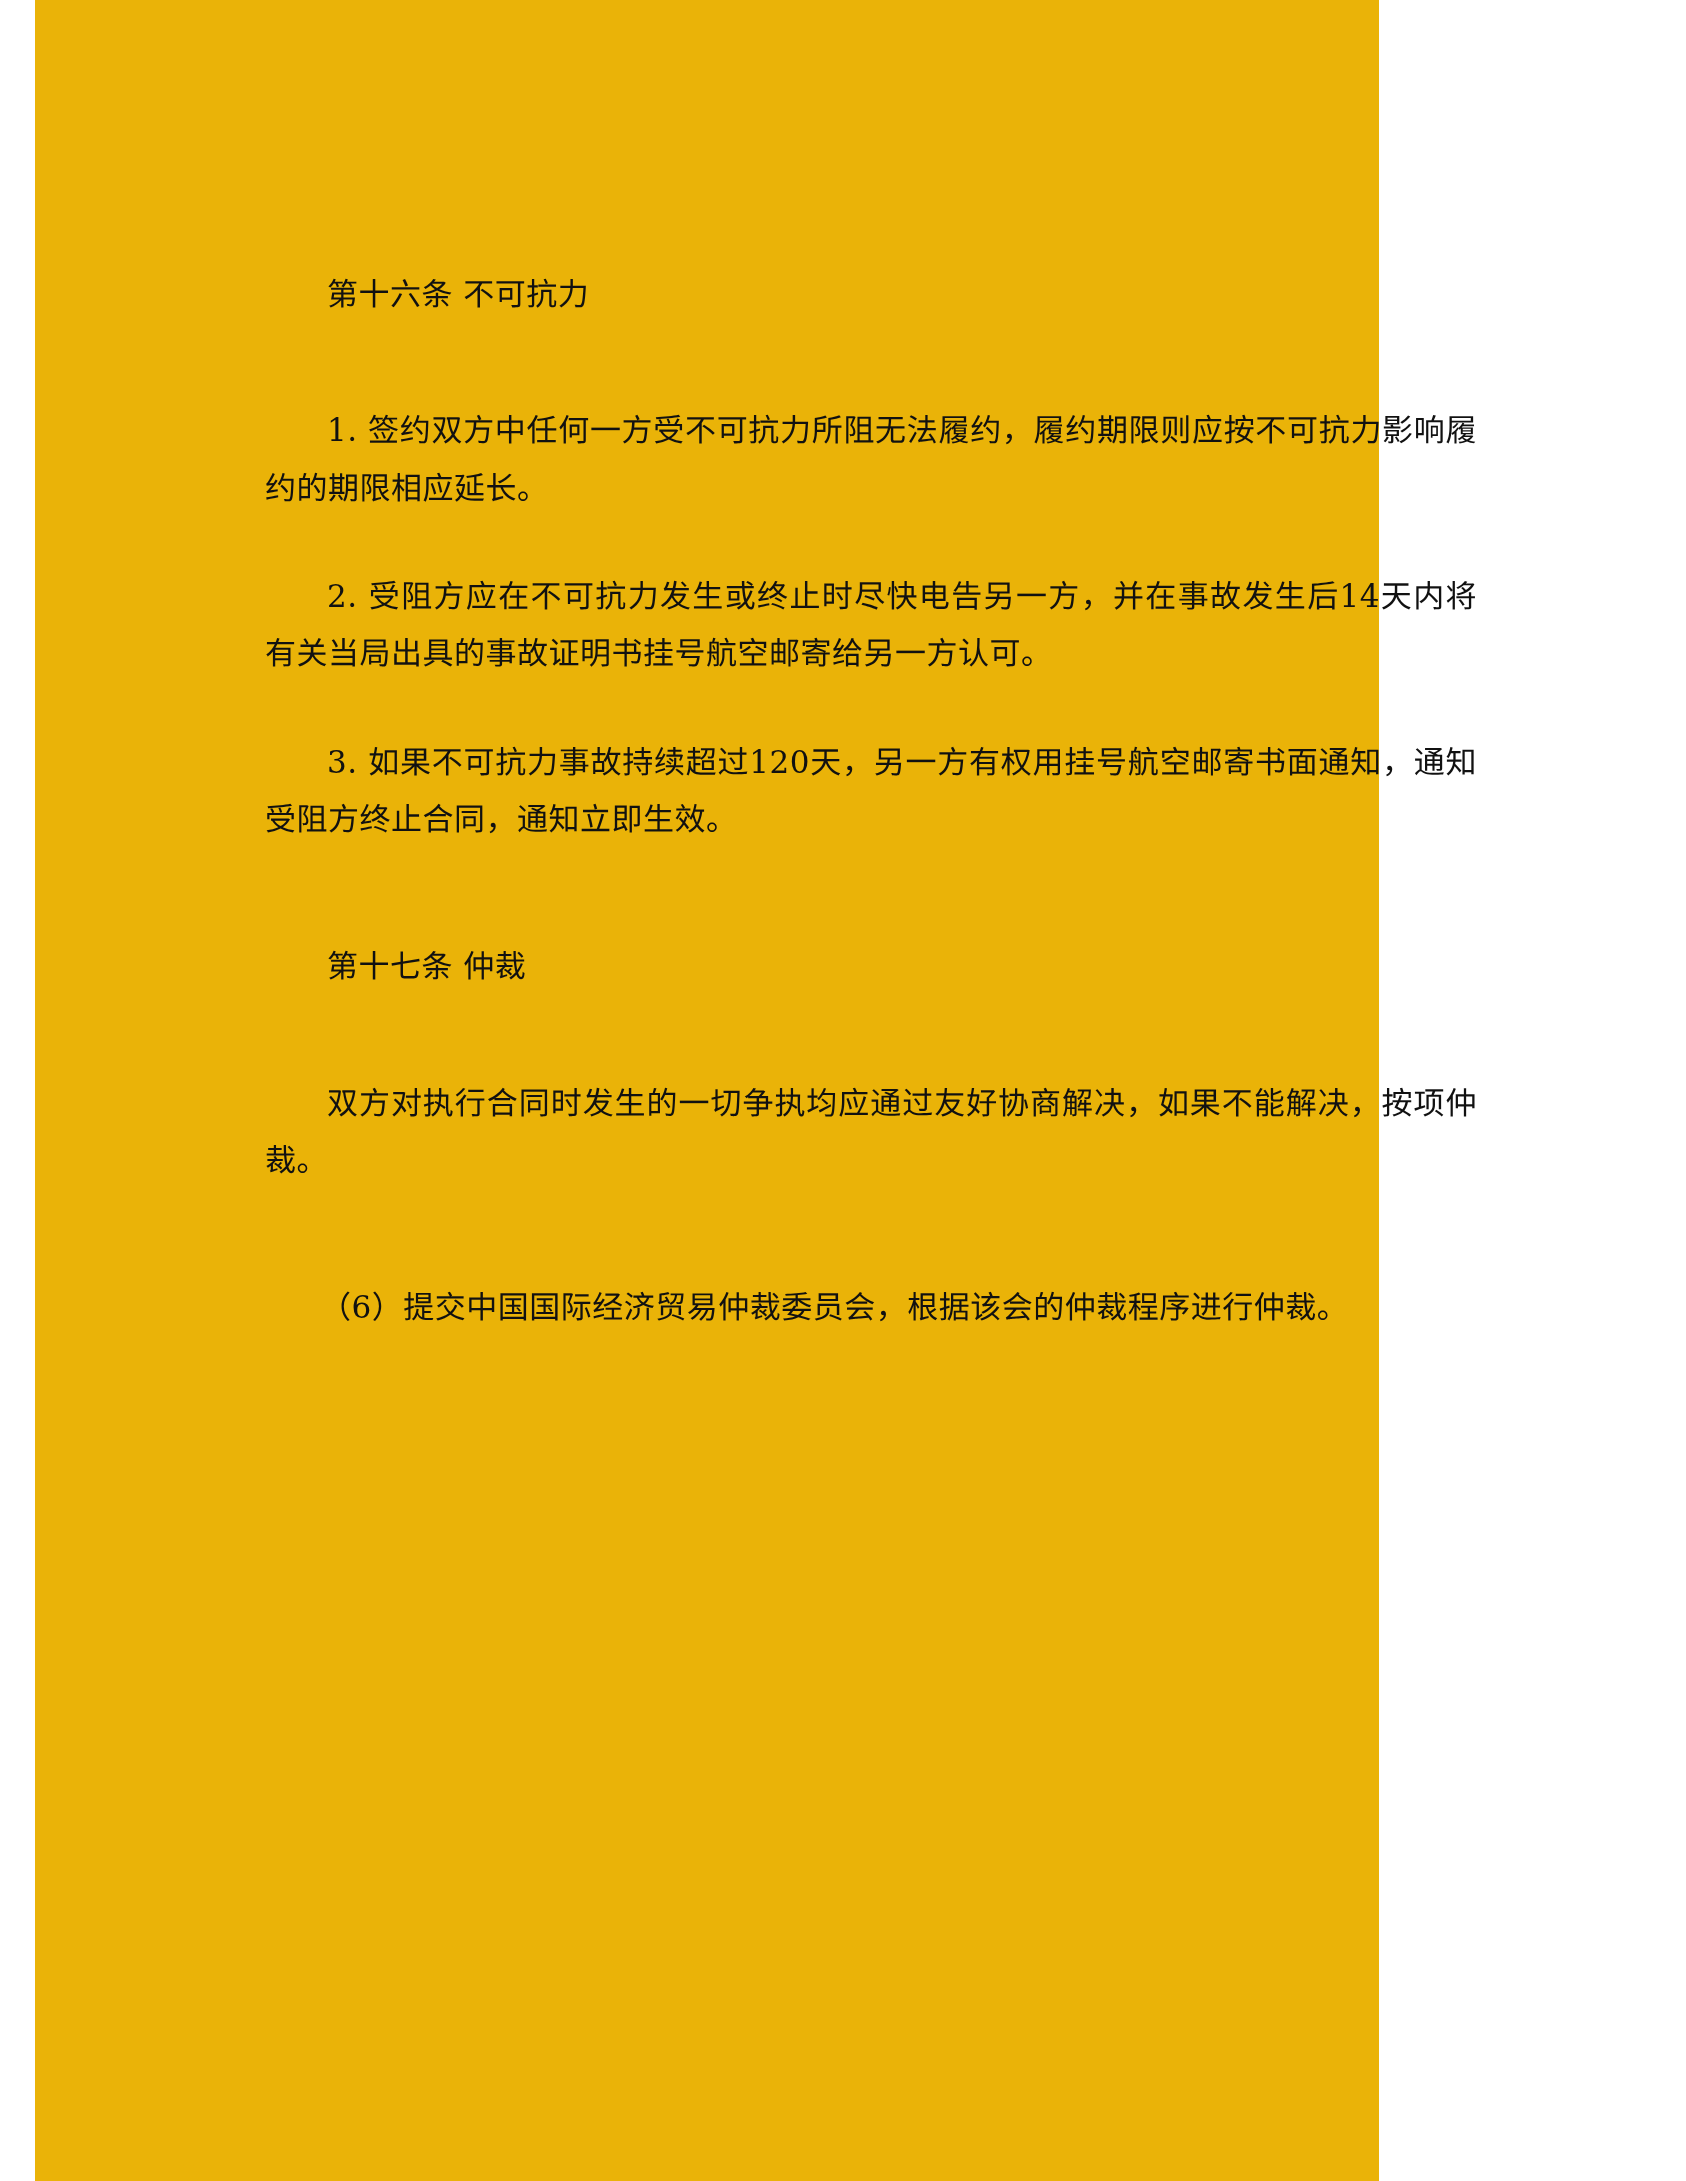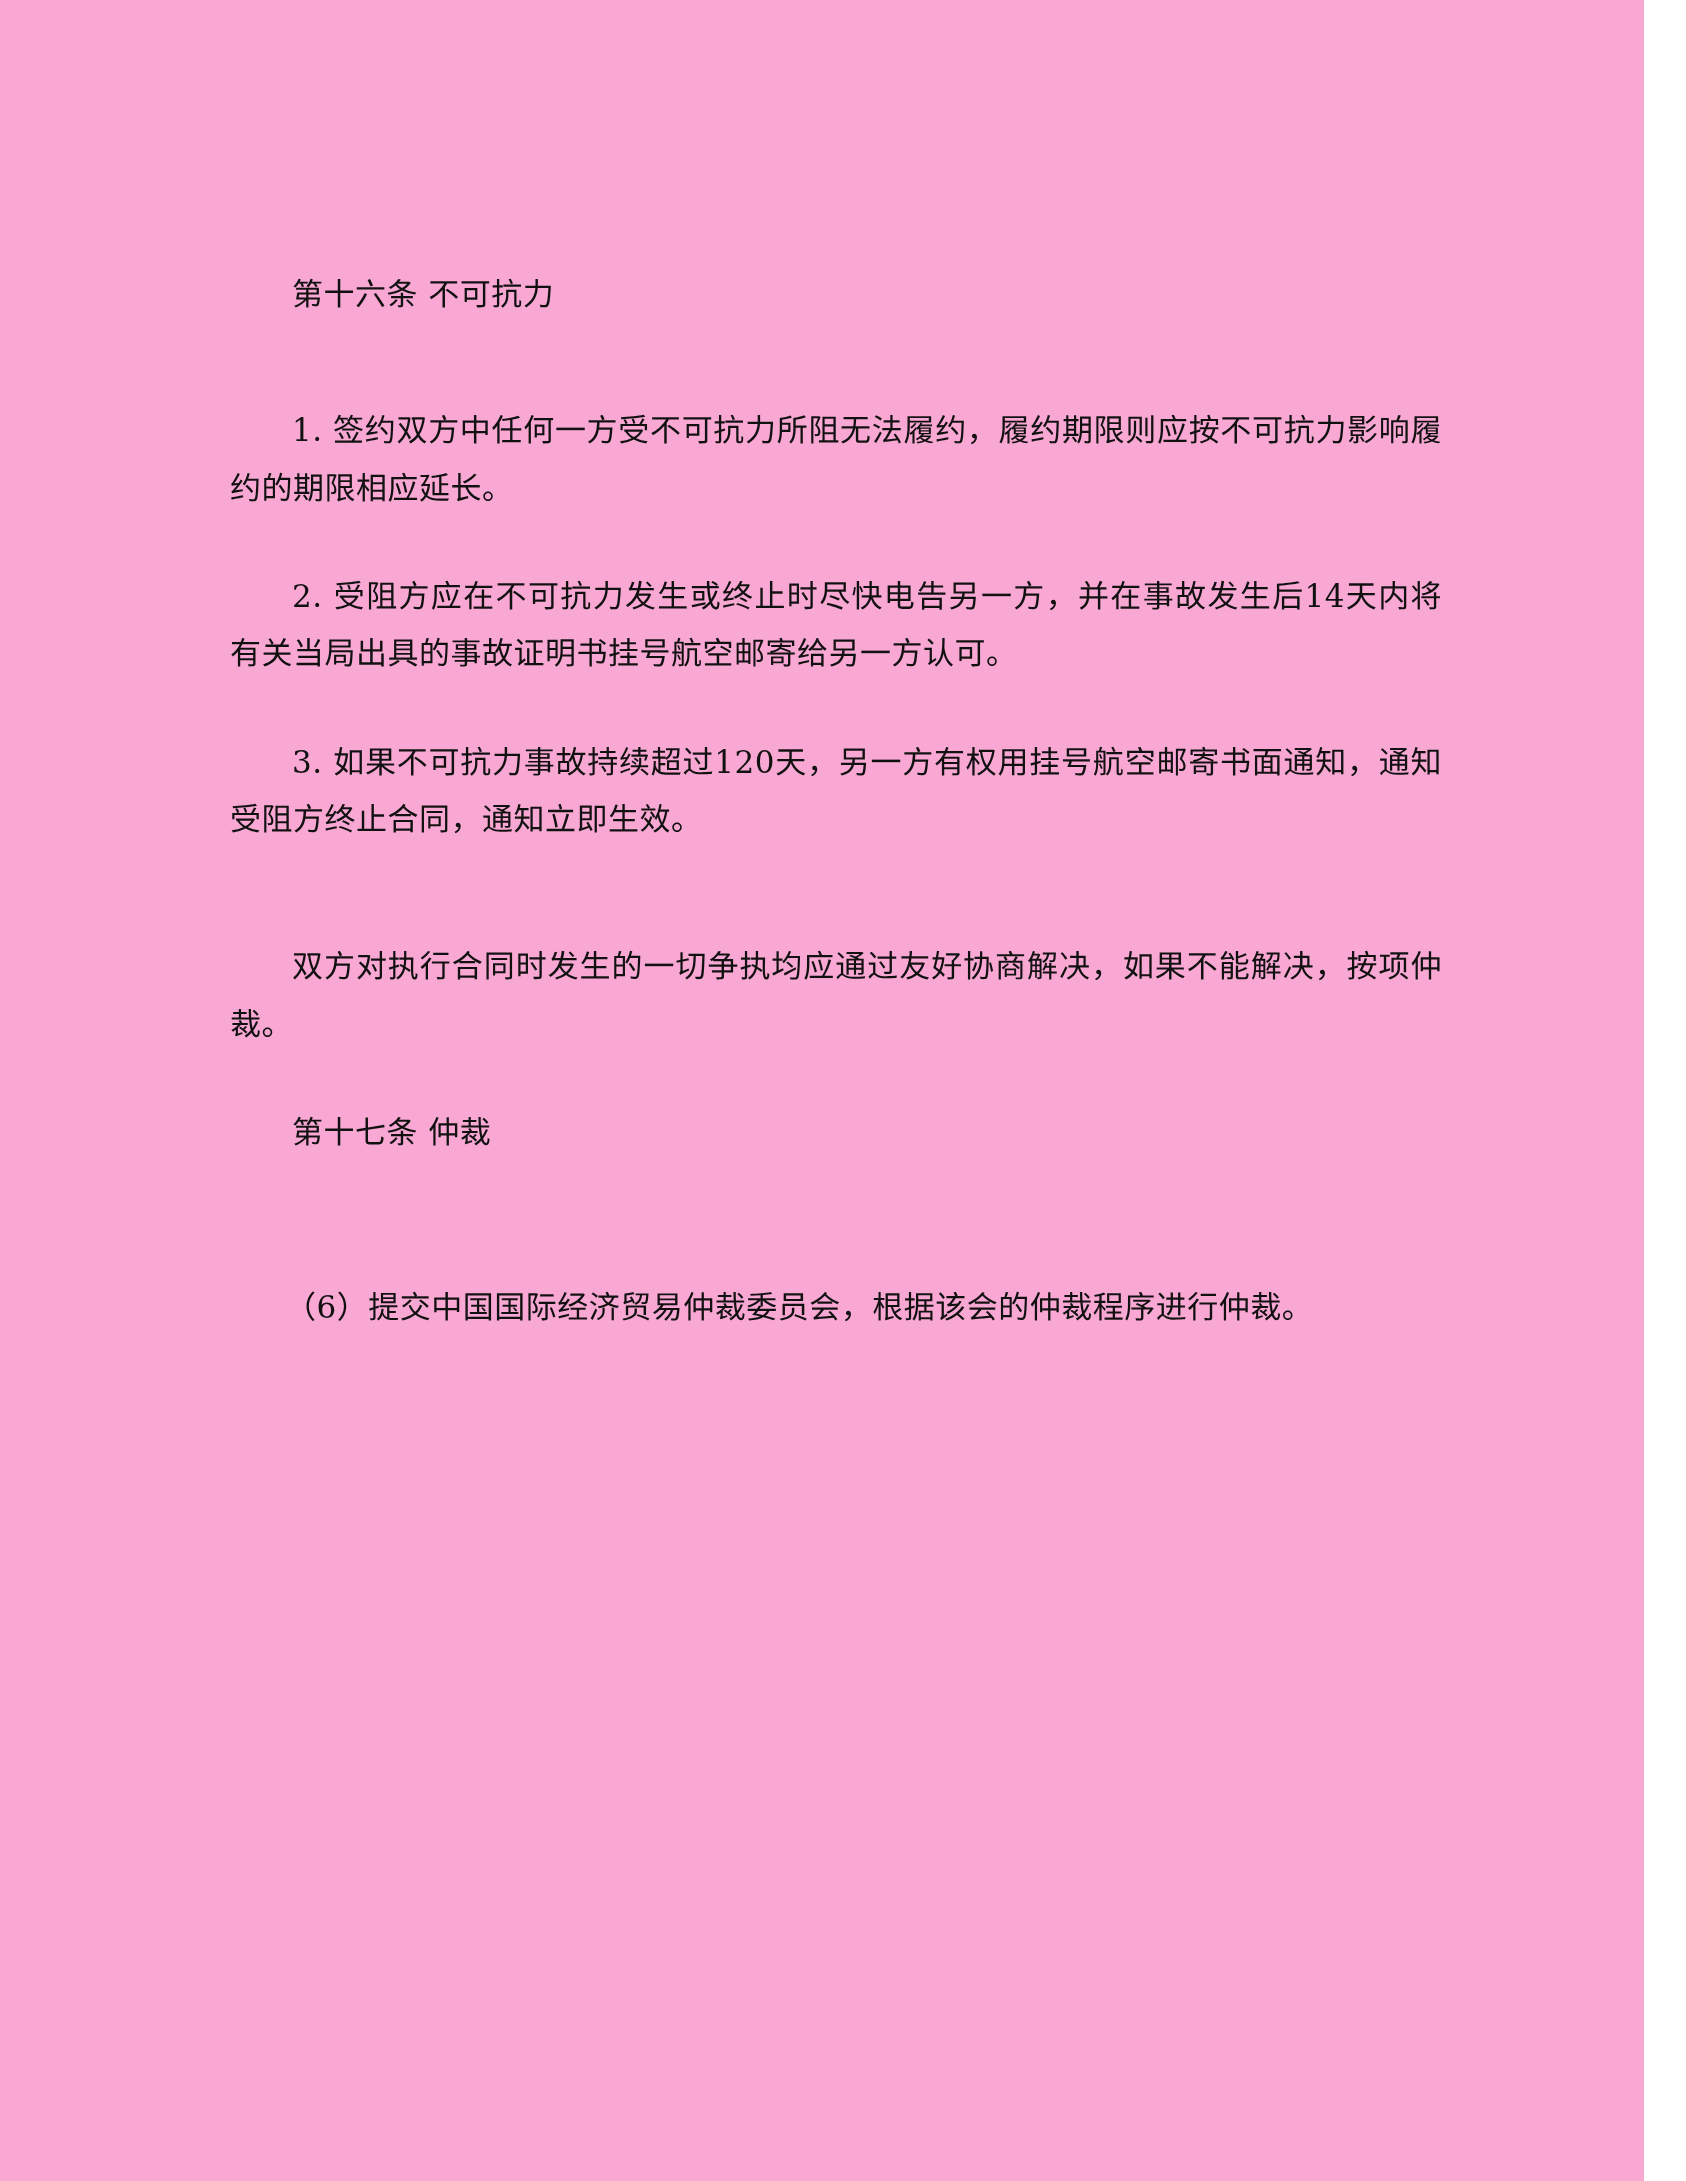--- a/index.html
+++ b/index.html
@@ -10,25 +10,26 @@
   }
   body {
     width: 1686px;
     height: 2182px;
     font-family: "DejaVu Serif", "Liberation Serif", serif;
     color: #000000;
     overflow: hidden;
   }
   .page {
     position: relative;
-    width: 1644px;
+    width: 1344px;
     height: 2182px;
-    background: #f9a8d4;
+    background: #eab308;
     box-sizing: border-box;
     padding: 266px 230px 0 230px;
+    margin-left: 35px;
   }
   .doc-body {
     width: 1212px;
   }
   .para {
     font-size: 31px;
     line-height: 1.85;
     text-align: justify;
     text-justify: inter-ideograph;
     margin: 0 0 51px 0;
@@ -61,23 +62,23 @@
     <p class="para heading">第十六条  不可抗力</p>
 
     <p class="para numbered">1. 签约双方中任何一方受不可抗力所阻无法履约，履约期限则应按不可抗力影响履约的期限相应延长。</p>
 
     <p class="para numbered">2. 受阻方应在不可抗力发生或终止时尽快电告另一方，并在事故发生后14天内将有关当局出具的事故证明书挂号航空邮寄给另一方认可。</p>
 
     <p class="para numbered">3. 如果不可抗力事故持续超过120天，另一方有权用挂号航空邮寄书面通知，通知受阻方终止合同，通知立即生效。</p>
 
     <div class="spacer-lg"></div>
 
+    <p class="para heading">第十七条  仲裁</p>
+
     <p class="para indent">双方对执行合同时发生的一切争执均应通过友好协商解决，如果不能解决，按项仲裁。</p>
-
-    <p class="para heading">第十七条  仲裁</p>
 
     <div class="spacer-lg"></div>
 
     <p class="para sub">（6）提交中国国际经济贸易仲裁委员会，根据该会的仲裁程序进行仲裁。</p>
 
 
   </div>
 </div>
 
 

